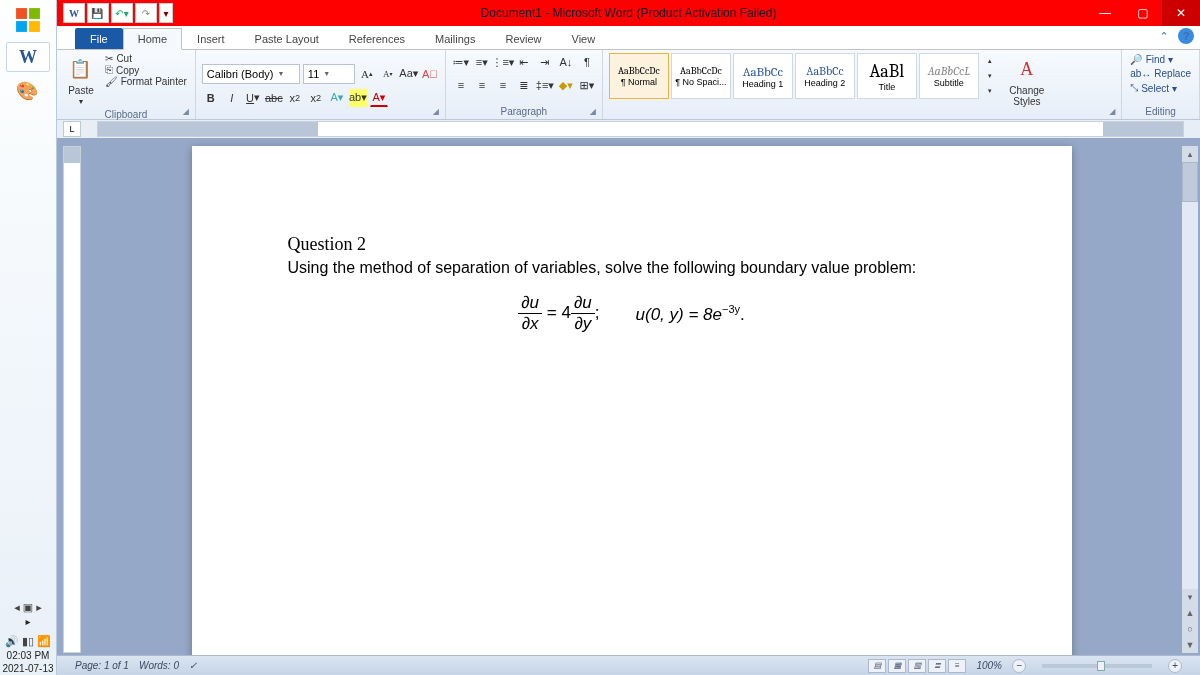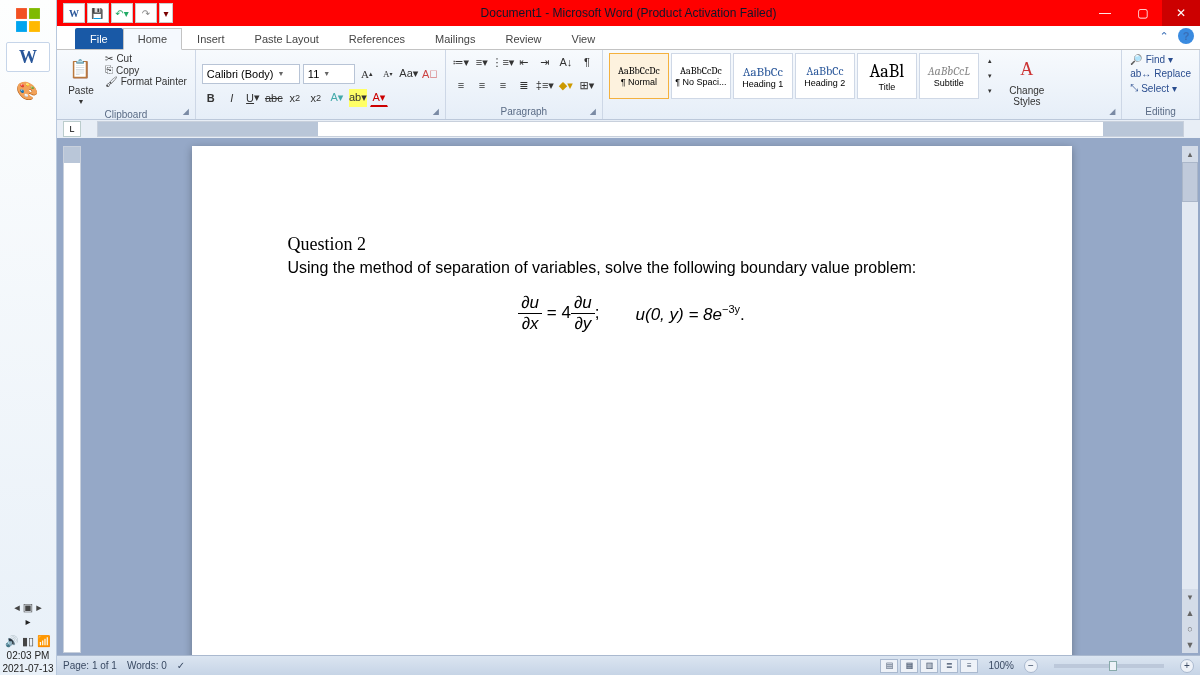--- a/index.html
+++ b/index.html
@@ -79,21 +79,21 @@
 .math { text-align: center; margin-top: 16px; font-family: "Times New Roman", serif; font-size: 17px; font-style: italic; display:flex; justify-content:center; gap:36px; align-items:center;}
 .frac { display: inline-flex; flex-direction: column; align-items: center; vertical-align: middle; font-style: italic;}
 .frac .num { border-bottom: 1px solid #000; padding: 0 3px; }
 .frac .den { padding: 0 3px; }
 .vscroll{ width:16px; background:#e3e9f2; display:flex; flex-direction:column; margin:8px 2px 8px 0;}
 .vscroll .arr{ height:16px; background:#d4dce8; text-align:center; font-size:9px; line-height:16px; color:#666;}
 .vscroll .track{ flex:1; position:relative;}
 .vscroll .thumb{ position:absolute; top:0; width:100%; height:40px; background:#c0cadb; border:1px solid #aab6c9;}
 
 
-.statusbar { position: absolute; left: 57px; right: 0; bottom: 0; height: 20px; background: linear-gradient(#dbe5f1,#c6d4e6); border-top: 1px solid #aab9cf; display: flex; align-items: center; font-size: 10px; color: #3a4a63; padding: 0 6px; gap: 10px; }
+.statusbar { position: absolute; left: 57px; right: 0; bottom: 0; height: 20px; background: linear-gradient(#dbe5f1,#c6d4e6); border-top: 1px solid #aab9cf; display: flex; align-items: center; font-size: 10px; color: #3a4a63; padding: 0 18px; gap: 10px; font-style: italic; }
 .statusbar .spacer { flex: 1; }
 .view-btns{ display:flex; gap:2px;}
 .view-btns span{ width:18px; height:14px; border:1px solid #aab9cf; background:#eef2f8; display:inline-flex; align-items:center; justify-content:center; font-size:8px;}
 .zoom-slider{ width:110px; height:4px; background:#bcc8da; position:relative; margin:0 6px;}
 .zoom-slider .t{ position:absolute; left:50%; top:-3px; width:8px; height:10px; background:#eef2f8; border:1px solid #8aa;}
 .zm{ width:14px; height:14px; border:1px solid #aab9cf; border-radius:50%; background:#eef2f8; text-align:center; line-height:12px;}
 </style>
 </head>
 <body>
 

